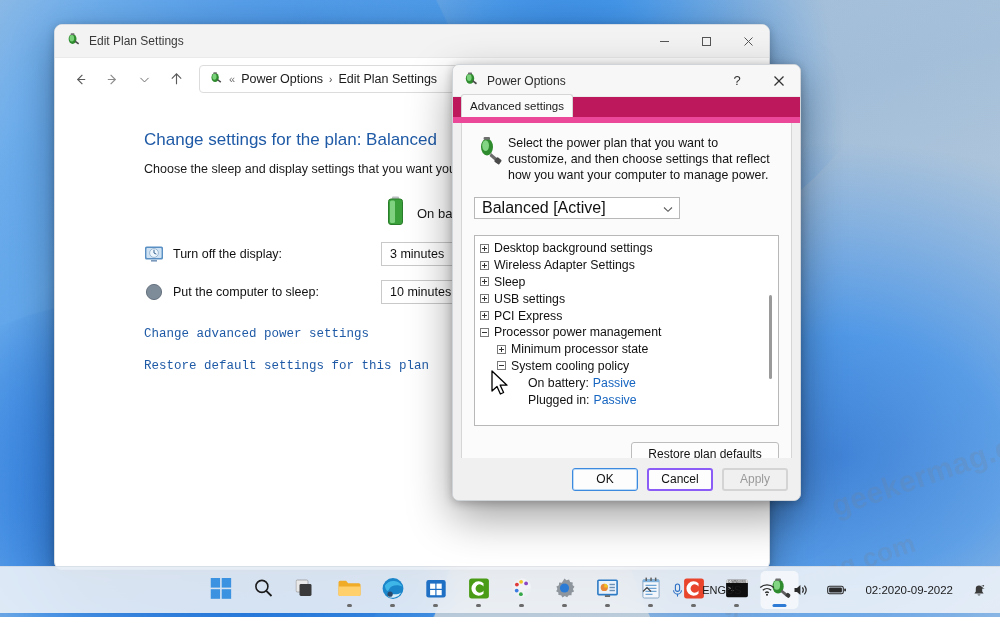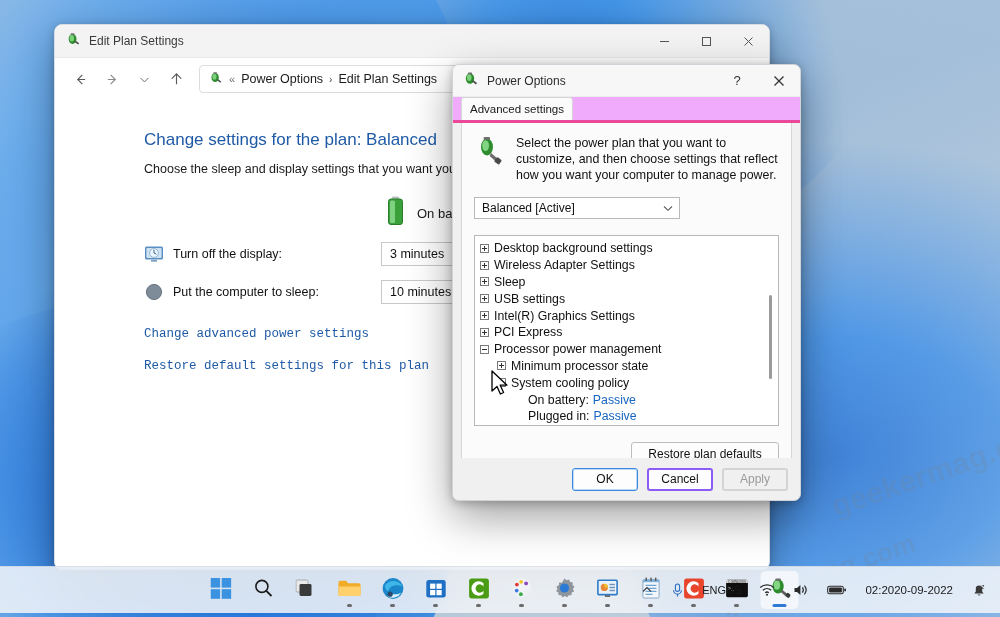--- a/index.html
+++ b/index.html
@@ -161,46 +161,46 @@
   }
   .dlg-title-left { display: flex; align-items: center; gap: 8px; padding-left: 10px; flex: 1; }
   .dlg-title-text { font-size: 12px; color: #2c2c2c; }
   .dlg-help, .dlg-close {
     width: 42px; height: 32px;
     display: flex; align-items: center; justify-content: center;
     color: #333; font-size: 13px;
   }
 
   .tabstrip {
-    height: 26px; background: #f0abfc;
+    height: 26px; background: #be185d;
     padding-left: 8px; display: flex; align-items: flex-end;
-    border-bottom: 3px solid #ec4899;
+    border-bottom: 6px solid #ec4899;
   }
   .tab {
     height: 23px; padding: 0 8px;
     background: #fbfbfb;
     border: 1px solid #d6d6d6; border-bottom: none;
     border-radius: 3px 3px 0 0;
     font-size: 11.5px; color: #1a1a1a;
     display: flex; align-items: center;
   }
   .dlg-pane {
     background: #fbfbfb;
     margin: 0 8px; height: 348px;
     border: 1px solid #d6d6d6; border-top: none;
     padding: 12px 10px 0 10px;
     position: relative;
   }
-  .intro { display: flex; gap: 12px; margin-bottom: 14px; padding: 0 2px; }
+  .intro { display: flex; gap: 4px; margin-bottom: 14px; padding: 0 2px; }
   .intro-text { font-size: 12.4px; color: #111; line-height: 16px; }
   .plan-combo {
     width: 206px; height: 22px; margin: 0 0 9px 2px;
     border: 1px solid #b8b8b8; background: #fff;
     display: flex; align-items: center; justify-content: space-between;
-    padding: 0 6px 0 7px; font-size: 12px; color: #111;
+    padding: 0 6px 0 7px; font-size: 16px; color: #111;
   }
   .tree-wrap {
     position: relative;
     margin: 16px 2px;
     height: 191px;
     border: 1px solid #b8b8b8;
     background: #fff;
     overflow: hidden;
   }
   .tree { padding: 4px 0 0 5px; }
@@ -518,24 +518,20 @@
             <span class="tbox plus"></span>
             <span>Wireless Adapter Settings</span>
           </div>
           <div class="tnode">
             <span class="tbox plus"></span>
             <span>Sleep</span>
           </div>
           <div class="tnode">
             <span class="tbox plus"></span>
             <span>USB settings</span>
-          </div>
-          <div class="tnode">
-            <span class="tbox plus"></span>
-            <span>Intel(R) Graphics Settings</span>
           </div>
           <div class="tnode">
             <span class="tbox plus"></span>
             <span>PCI Express</span>
           </div>
           <div class="tnode">
             <span class="tbox"></span>
             <span>Processor power management</span>
           </div>
           <div class="tnode indent1">

